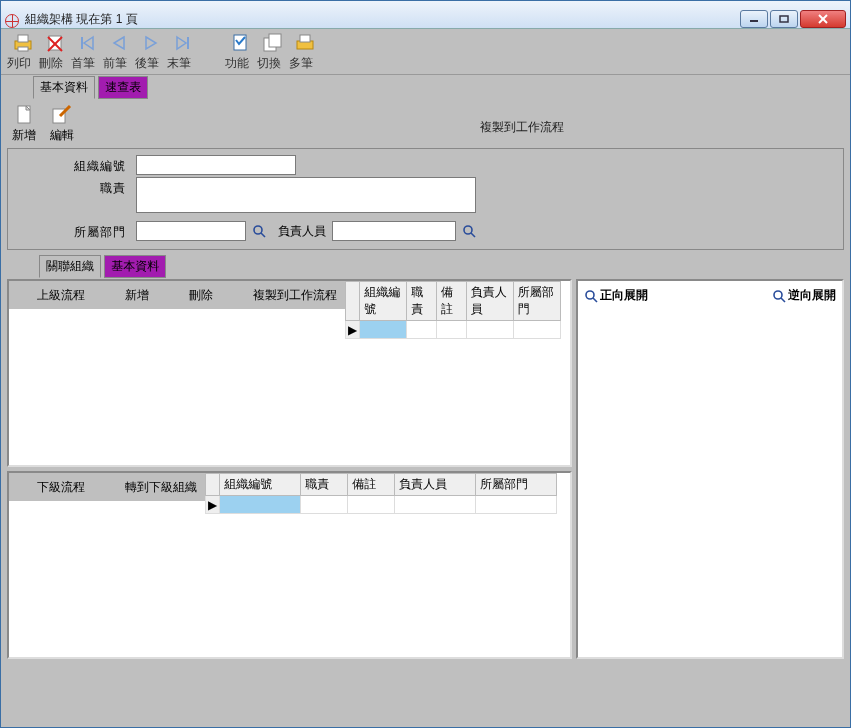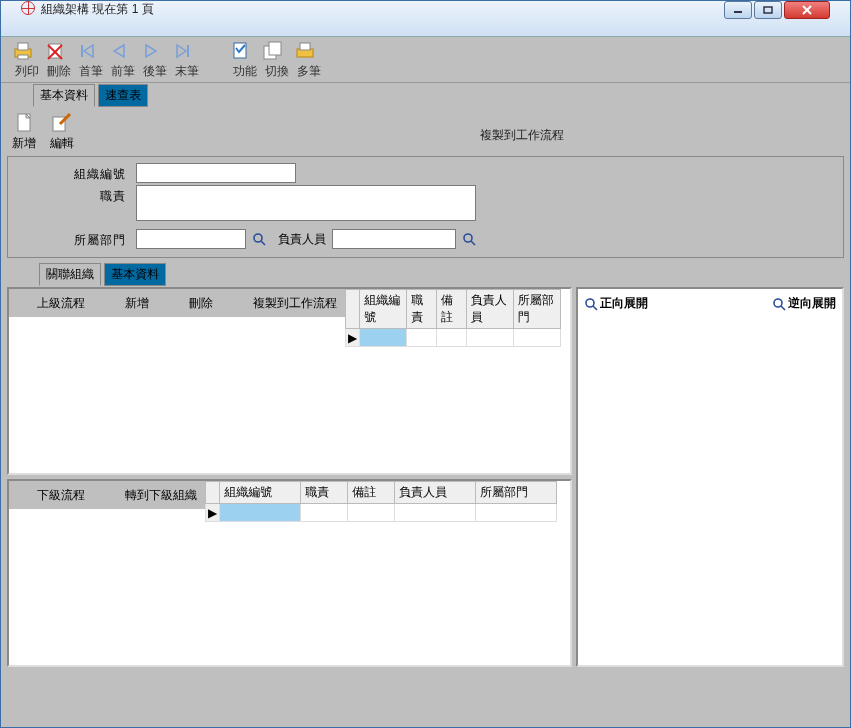--- a/index.html
+++ b/index.html
@@ -1,38 +1,38 @@
 <!DOCTYPE html>
 <html><head>
 <meta charset="utf-8">
 <style>
   * { box-sizing: border-box; font-family: "Microsoft JhengHei", "PMingLiU", Arial, sans-serif; font-size: 12px; }
   body { margin:0; padding:0; background:#fff;}
   .window { width:851px; height:728px; border:1px solid #3a6ea5; background:#bfbfbf; position:relative; }
-  .titlebar { height:36px; background:linear-gradient(#edf3fb,#cfe0f4); display:flex; align-items:flex-start; padding:0 20px; border-bottom:1px solid #8aa; }
+  .titlebar { height:28px; background:linear-gradient(#edf3fb,#cfe0f4); display:flex; align-items:flex-end; padding:0 4px; border-bottom:1px solid #8aa; }
   .titlebar .icon-globe { width:14px;height:14px; border:1.5px solid #c33; border-radius:50%; margin-right:6px; position:relative;}
   .titlebar .icon-globe:before{content:"";position:absolute;left:0;right:0;top:50%;border-top:1px solid #c33;}
   .titlebar .icon-globe:after{content:"";position:absolute;top:0;bottom:0;left:50%;border-left:1px solid #c33;}
   .titlebar .title { flex:1; color:#222;}
   .winbtns { display:flex; gap:2px;}
   .winbtn { width:28px; height:18px; border:1px solid #5a7aa0; border-radius:3px; background:linear-gradient(#eaf2fb,#bcd5ef); display:flex;align-items:center;justify-content:center;}
   .winbtn.close { width:46px; background:linear-gradient(#f08080,#d43a2f); border-color:#a02020;}
   .winbtn svg{display:block;}
   
   .toolbar { height:46px; background:#bfbfbf; display:flex; align-items:flex-start; padding:2px 6px 0; gap:0; border-bottom:1px solid #999;}
-  .tbtn { width:32px; text-align:right; color:#333; cursor:pointer;}
+  .tbtn { width:32px; text-align:left; color:#333; cursor:pointer;}
   .tbtn .ico{width:28px;height:24px;display:flex;align-items:center;justify-content:center;margin:0 auto;}
   .tbtn .lbl{font-size:12px;white-space:nowrap;}
   .tgap{width:26px;}
   .search-area{margin-left:auto;display:flex;align-items:center;gap:2px;padding-top:8px;}
   .search-area input{width:106px;height:20px;border:1px solid #7a7a7a;background:#fff;padding:0 2px;}
   .magnify{width:20px;height:20px;border:1px solid #999;background:linear-gradient(#fbfbff,#d7e3f1);display:flex;align-items:center;justify-content:center;}
   
   .tabs1 { height:22px; background:#bfbfbf; padding-left:4px;}
-  .tab{display:inline-block;padding:2px 6px;border:1px solid #888;background:#0369a1;position:relative;top:1px;font-size:12px;}
+  .tab{display:inline-block;padding:2px 6px;border:1px solid #888;background:#a21caf;position:relative;top:1px;font-size:12px;}
   .tab.active{background:#bfbfbf;border-bottom-color:#bfbfbf;margin-left:28px;}
   
   .form-panel{ margin:2px 6px 4px 6px; background:#bfbfbf; }
   .form-top{display:flex;align-items:flex-start;}
   .mini-tbtns{display:flex;gap:4px;padding:4px 0 2px 0;}
   .mini-tbtn{width:34px;text-align:center;cursor:pointer;}
   .mini-tbtn .ico{width:28px;height:24px;display:flex;align-items:center;justify-content:center;margin:0 auto;}
   .copy-link{margin-left:auto;margin-right:280px;color:#222;padding-top:20px;cursor:pointer;}
   
   .form-box{border:1px solid #888;background:#bfbfbf;margin-top:2px;padding:4px 8px 8px 8px;}

